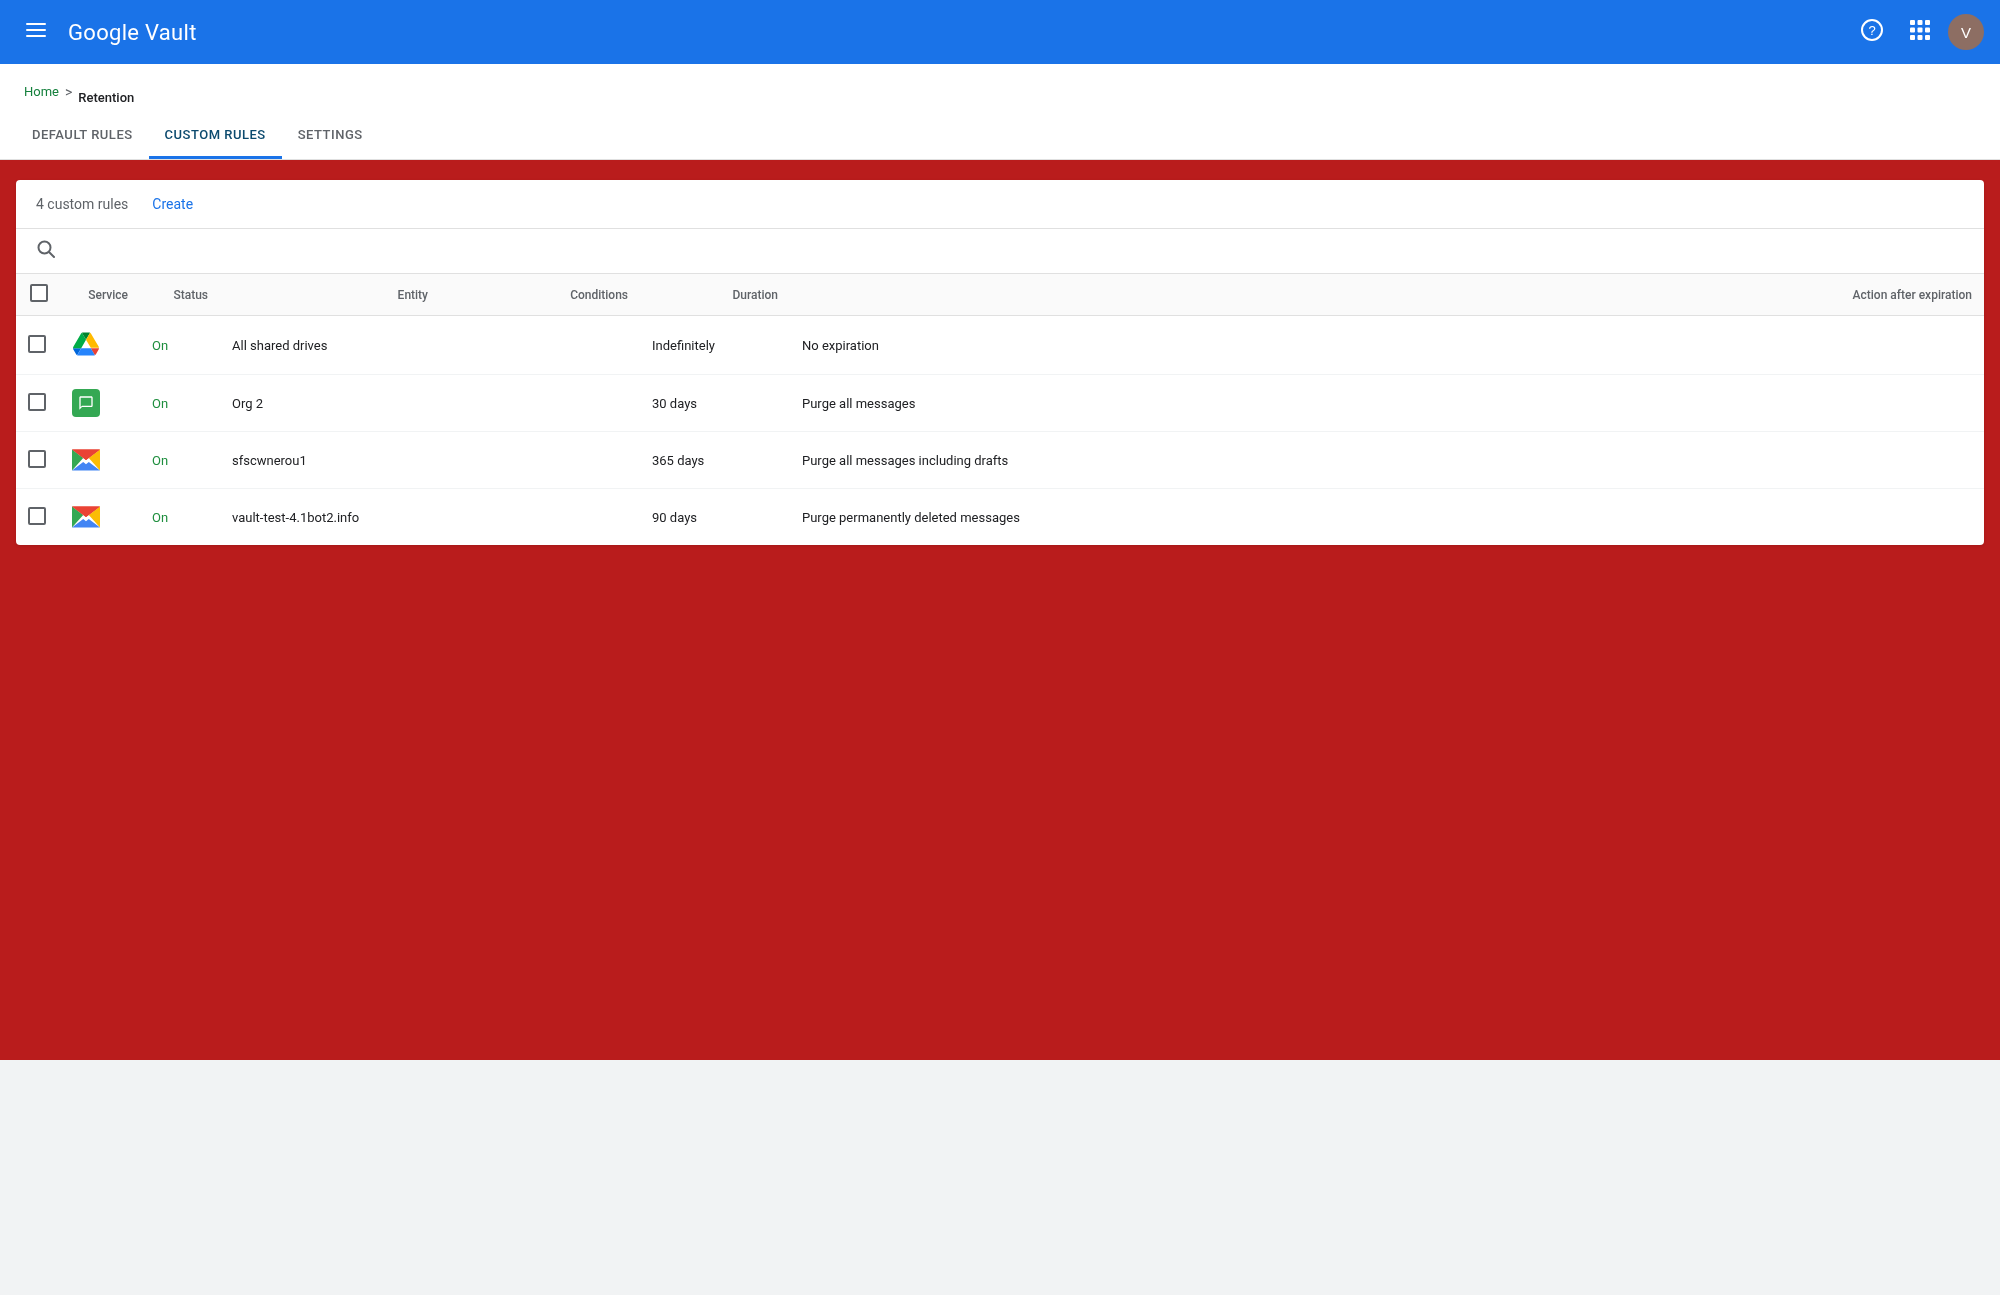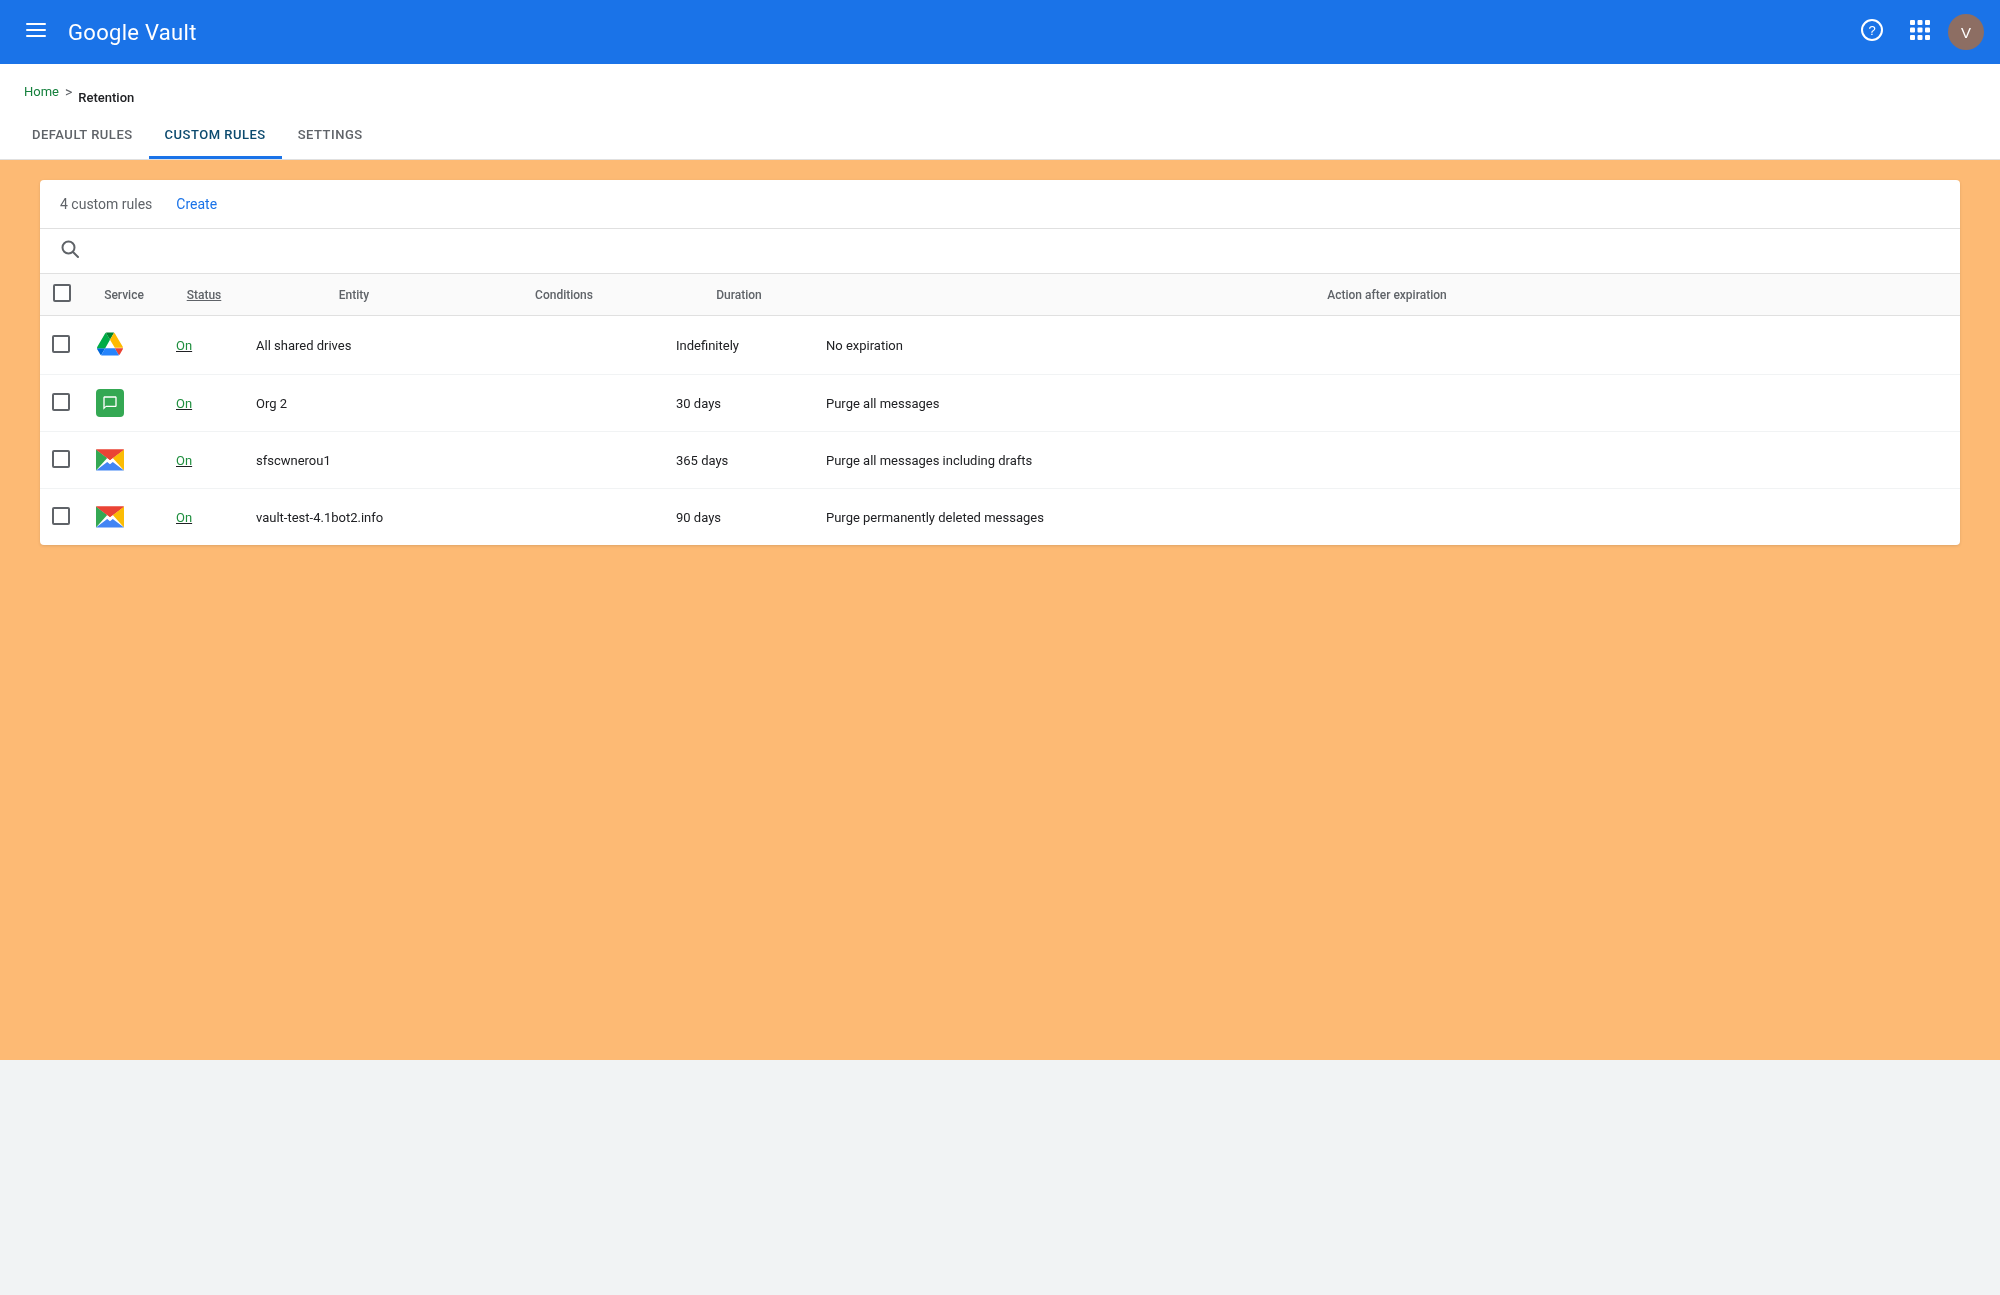--- a/index.html
+++ b/index.html
@@ -100,22 +100,22 @@
       letter-spacing: 0.5px;
       text-decoration: none;
     }
     .tab.active {
       color: #0c4a6e;
       border-bottom: 3px solid #1a73e8;
     }
 
     
     .main-container {
-      background: #fdba74;
-      padding: 20px 40px;
+      background: #b91c1c;
+      padding: 20px 16px;
       min-height: 900px;
     }
 
     
     .rules-card {
       background: white;
       border-radius: 4px;
       box-shadow: 0 1px 3px rgba(0,0,0,0.12);
       overflow: hidden;
     }
@@ -165,36 +165,36 @@
     
     .rules-table {
       width: 100%;
       border-collapse: collapse;
     }
     .rules-table th {
       padding: 10px 12px;
       font-size: 12px;
       font-weight: 500;
       color: #5f6368;
-      text-align: center;
+      text-align: right;
       border-bottom: 1px solid #e0e0e0;
       background: #fafafa;
     }
     .rules-table td {
       padding: 14px 12px;
       font-size: 13px;
       color: #202124;
       border-bottom: 1px solid #f1f3f4;
       vertical-align: middle;
     }
     .rules-table tr:last-child td { border-bottom: none; }
 
     .checkbox-cell { width: 44px; padding-left: 16px; }
     .service-cell { width: 80px; }
-    .status-cell { width: 80px; text-decoration: underline; }
+    .status-cell { width: 80px; }
     .entity-cell { width: 220px; }
     .conditions-cell { width: 200px; }
     .duration-cell { width: 150px; }
     .action-cell { flex: 1; }
 
     
     .checkbox {
       width: 18px;
       height: 18px;
       border: 2px solid #5f6368;

